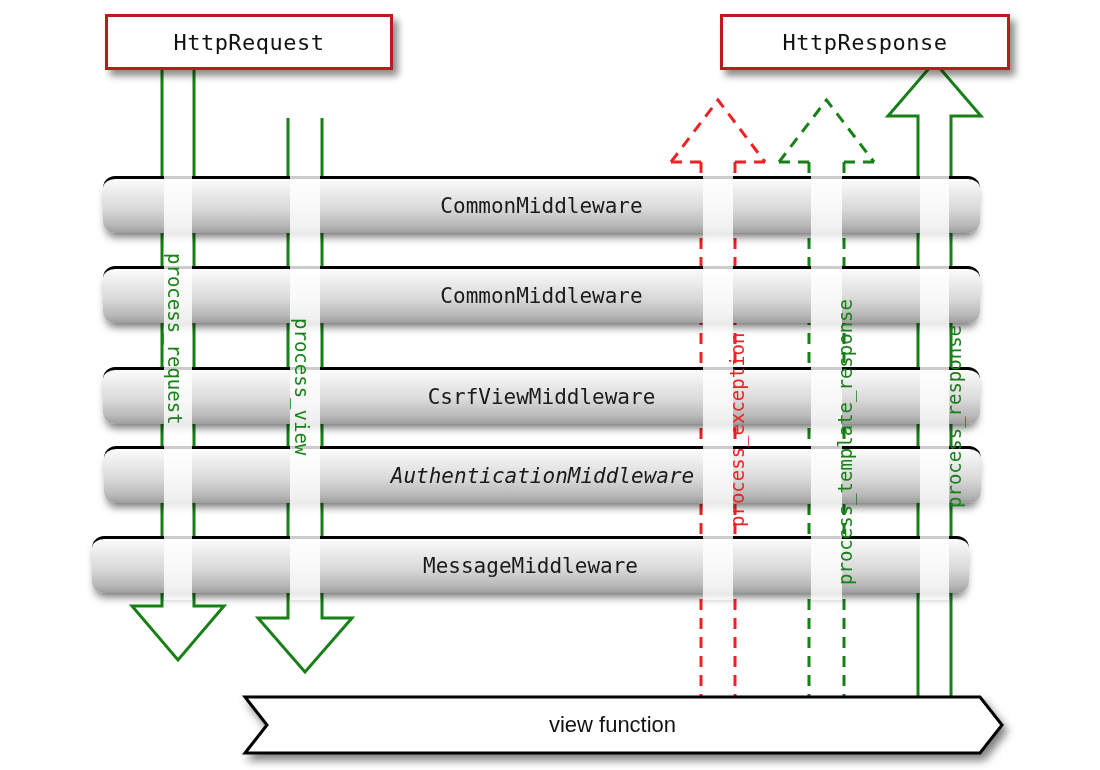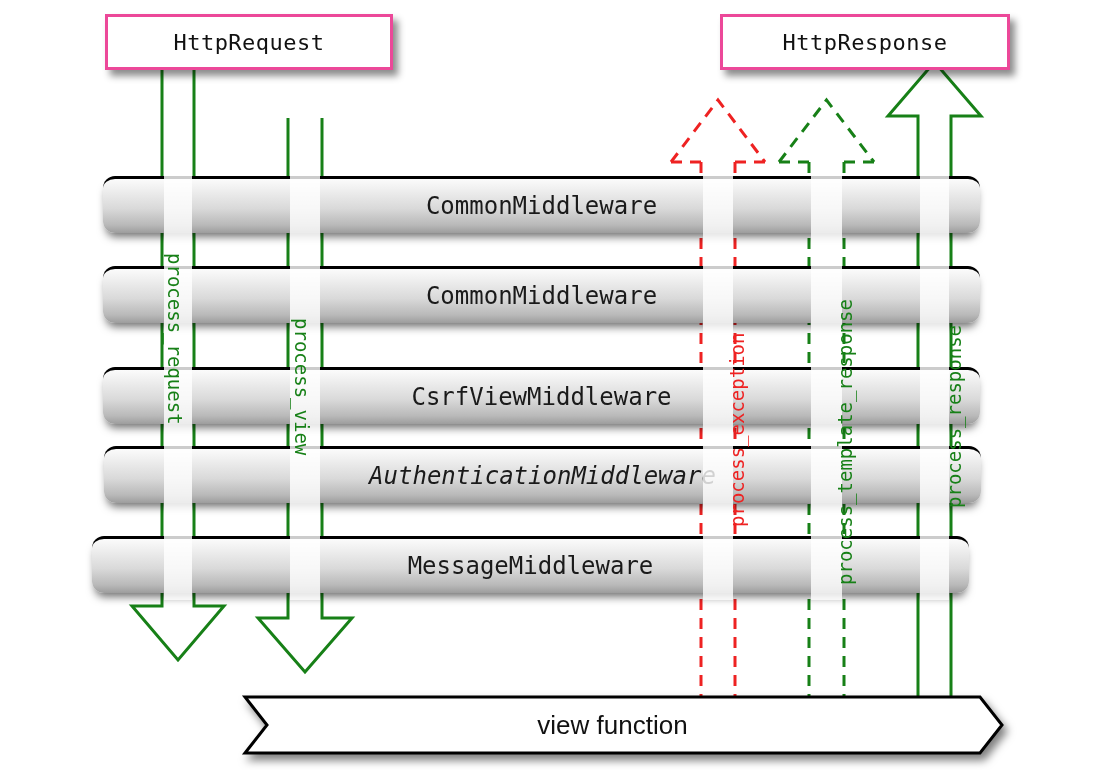--- a/index.html
+++ b/index.html
@@ -19,21 +19,21 @@
     left:0; top:0;
     width:1100px;
     height:770px;
   }
 
   
   .endpoint-box{
     position:absolute;
     box-sizing:border-box;
     background:#ffffff;
-    border:3px solid #ec4899;
+    border:3px solid #b91c1c;
     display:flex;
     align-items:center;
     justify-content:center;
     font-family:"DejaVu Sans Mono","Liberation Mono",monospace;
     font-size:22px;
     color:#111111;
     letter-spacing:0.5px;
     box-shadow:5px 6px 7px rgba(0,0,0,0.45);
     z-index:6;
   }
@@ -46,21 +46,21 @@
     border-top:3px solid #000000;
     background:linear-gradient(to bottom,#fbfbfb 0%,#f0f0f0 18%,#d9d9d9 55%,#b9b9b9 85%,#9d9d9d 100%);
     box-shadow:0 7px 9px -3px rgba(0,0,0,0.55);
     display:flex;
     align-items:center;
     justify-content:center;
     z-index:2;
   }
   .mw-label{
     font-family:"DejaVu Sans Mono","Liberation Mono",monospace;
-    font-size:24px;
+    font-size:21px;
     color:#1a1a1a;
     white-space:nowrap;
     position:relative;
     z-index:3;
   }
 
   
   .channel{
     position:absolute;
     background:rgba(255,255,255,0.80);
@@ -83,21 +83,21 @@
   }
   .flow-label.up{   
     transform:rotate(-90deg);
   }
 
   
   .view-fn{
     position:absolute;
     z-index:6;
     font-family:"Liberation Sans", sans-serif;
-    font-size:26px;
+    font-size:22px;
     color:#111111;
     display:flex;
     align-items:center;
     justify-content:center;
   }
   .view-fn-text{position:relative;z-index:2;}
 </style>
 </head>
 <body>
 

